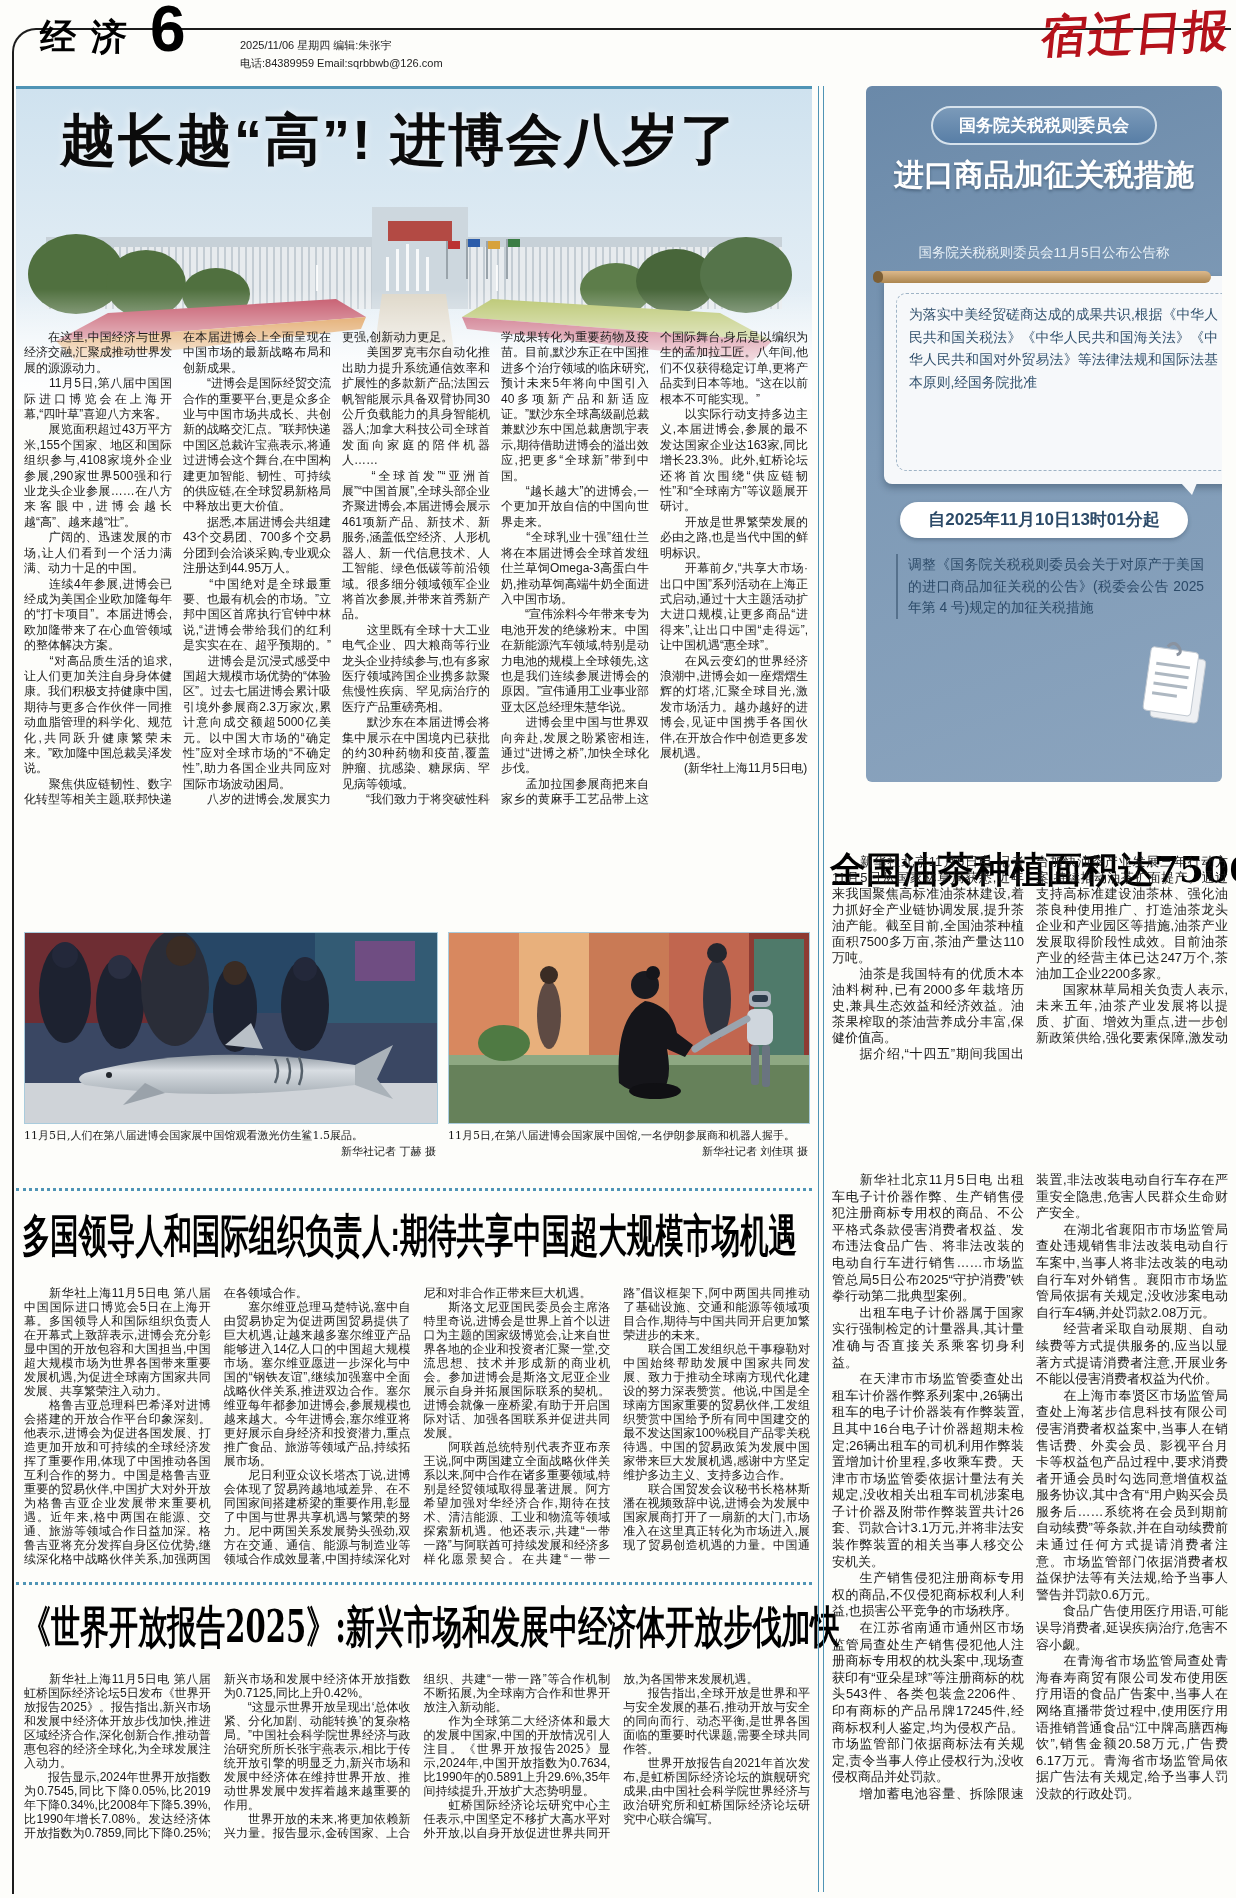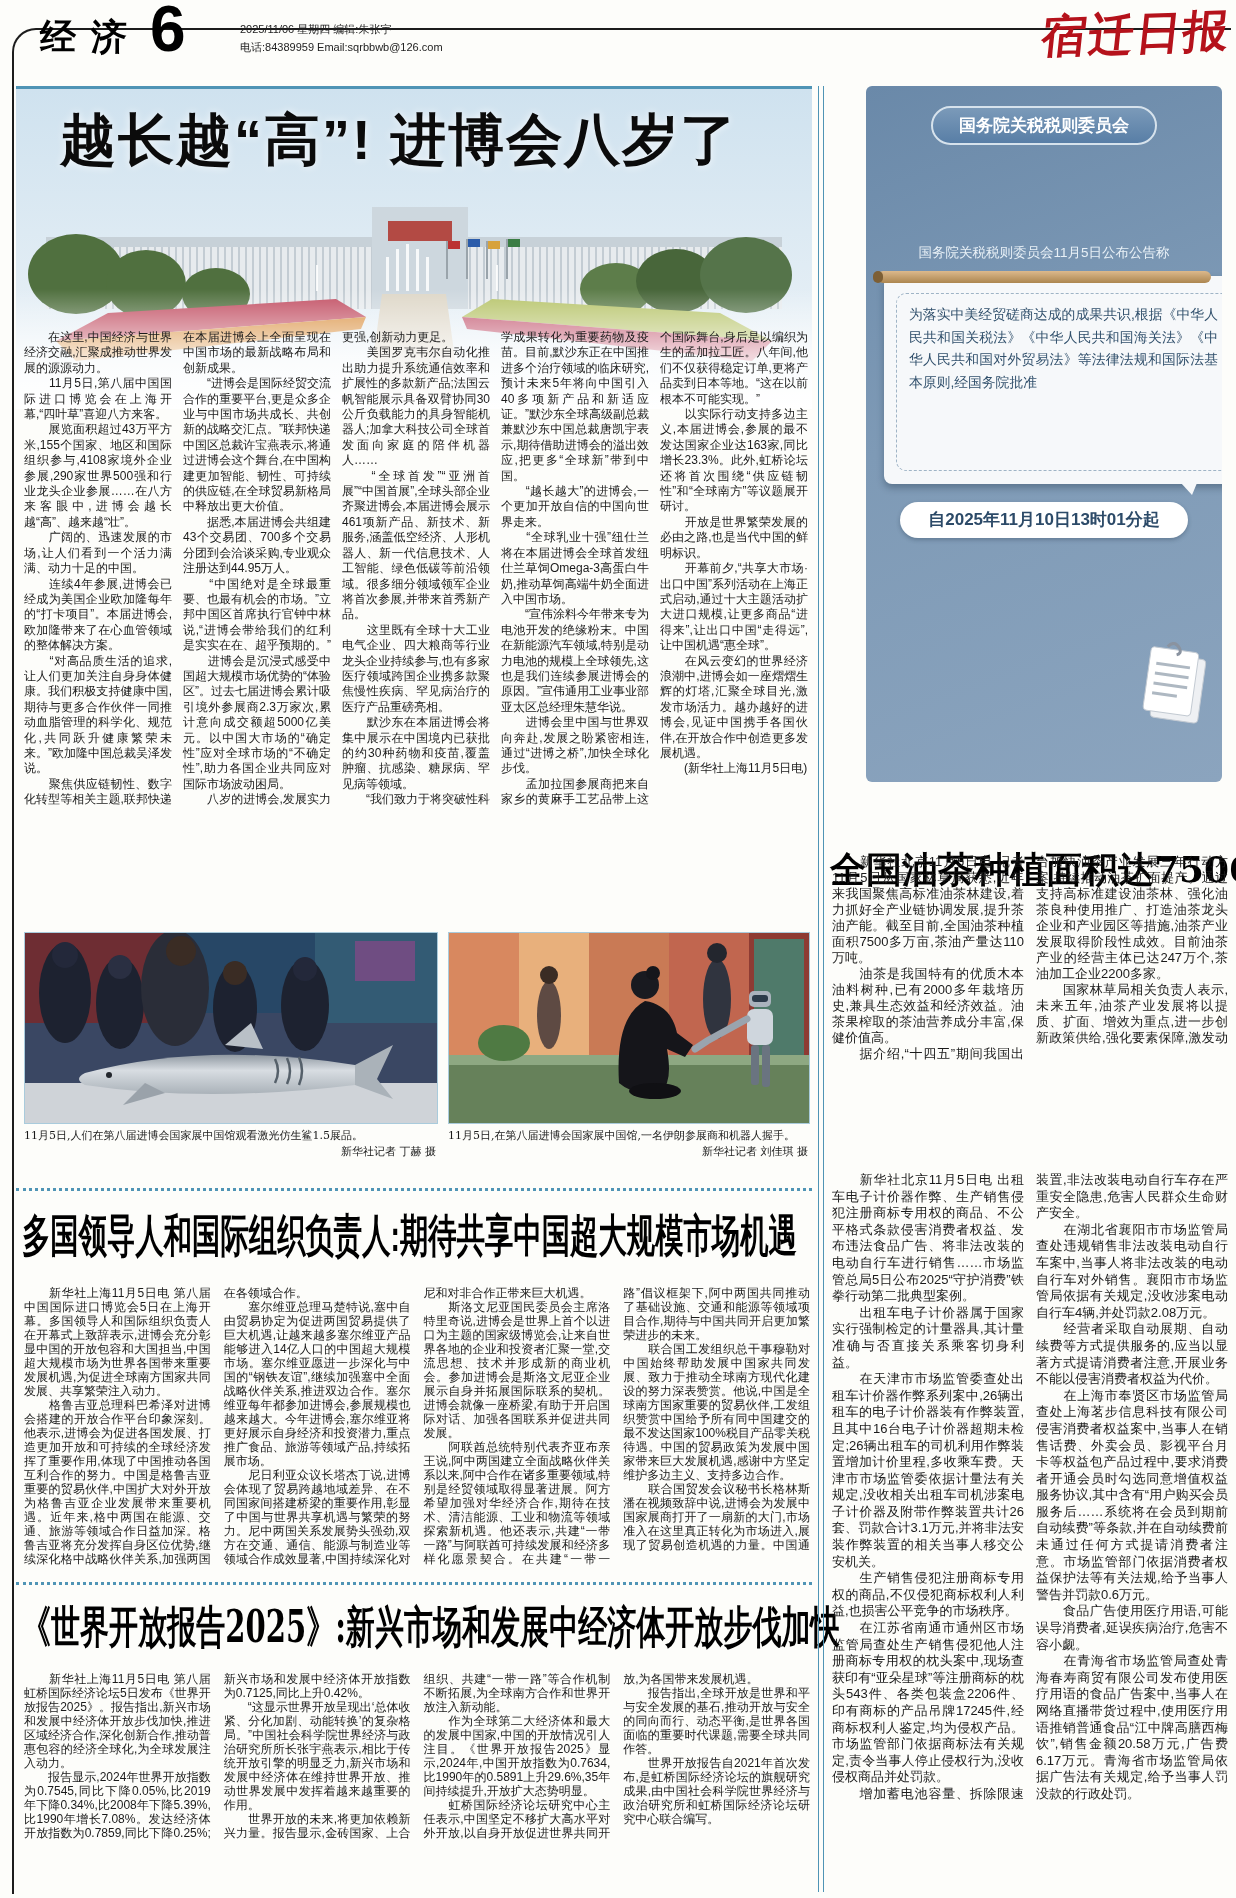--- a/index.html
+++ b/index.html
@@ -5,21 +5,21 @@
   html,body{margin:0;padding:0;}
   body{width:1236px;height:1898px;position:relative;background:#fdfdfa;
        font-family:"Liberation Sans",sans-serif;color:#111;overflow:hidden;}
   
   .frame{position:absolute;left:12px;top:28px;width:1217px;height:1864px;
          border-top:2px solid #1c1c1c;border-left:2px solid #1c1c1c;border-radius:24px 0 0 0;}
   
   .section-title{position:absolute;left:40px;top:13px;font-size:36px;font-weight:700;
          letter-spacing:15px;font-family:"DejaVu Serif",serif;color:#000;}
   .page-num{position:absolute;left:150px;top:-8px;font-size:64px;font-weight:700;color:#000;}
-  .meta{position:absolute;left:240px;top:20px;font-size:11px;color:#222;line-height:18px;}
+  .meta{position:absolute;left:240px;top:36px;font-size:11px;color:#222;line-height:18px;}
   .masthead{position:absolute;left:1042px;top:4px;font-size:45px;font-weight:900;color:#b5121b;
          font-family:"DejaVu Serif",serif;transform:skewX(-8deg) rotate(-2deg);letter-spacing:2px;}
   
   .hero{position:absolute;left:16px;top:86px;width:796px;height:320px;border-top:3px solid #4f94b5;overflow:hidden;}
   .hero svg{position:absolute;left:0;top:0;}
   .hero-headline{position:absolute;left:44px;top:14px;font-size:56px;font-weight:900;letter-spacing:2px;
          color:#0b0b0b;white-space:nowrap;text-shadow:0 0 9px rgba(255,255,255,.8);}
   
   .body-text{text-align:justify;white-space:pre-wrap;overflow:hidden;color:#1a1a1a;}
   .main-body{position:absolute;left:24px;top:330px;width:784px;height:598px;
@@ -292,30 +292,32 @@
 　　作为全球第二大经济体和最大的发展中国家,中国的开放情况引人注目。《世界开放报告2025》显示,2024年,中国开放指数为0.7634,比1990年的0.5891上升29.6%,35年间持续提升,开放扩大态势明显。
 　　虹桥国际经济论坛研究中心主任表示,中国坚定不移扩大高水平对外开放,以自身开放促进世界共同开放,为各国带来发展机遇。
 　　报告指出,全球开放是世界和平与安全发展的基石,推动开放与安全的同向而行、动态平衡,是世界各国面临的重要时代课题,需要全球共同作答。
 　　世界开放报告自2021年首次发布,是虹桥国际经济论坛的旗舰研究成果,由中国社会科学院世界经济与政治研究所和虹桥国际经济论坛研究中心联合编写。</div>
 
 <div class="col-rule"></div>
 
 <div class="tariff">
   <div class="t-org">国务院关税税则委员会</div>
   <div class="t-title">
+    <div>进口商品加征关税措施</div>
   </div>
   <div class="t-sub">国务院关税税则委员会11月5日公布公告称</div>
   <div class="t-scroll">
     <div class="t-scroll-bar"></div>
     <div class="t-scroll-cap cap-l"></div>
     <div class="t-scroll-cap cap-r"></div>
     <div class="t-legal">为落实中美经贸磋商达成的成果共识,根据《中华人民共和国关税法》《中华人民共和国海关法》《中华人民共和国对外贸易法》等法律法规和国际法基本原则,经国务院批准</div>
     <div class="t-tail"></div>
   </div>
   <div class="t-date">自2025年11月10日13时01分起</div>
+  <div class="t-adjust">调整《国务院关税税则委员会关于对原产于美国的进口商品加征关税的公告》(税委会公告 2025 年第 4 号)规定的加征关税措施</div>
   <div class="t-docs">
     <svg width="74" height="92" viewBox="0 0 74 92">
       <g transform="rotate(8 37 46)">
         <rect x="16" y="14" width="48" height="64" rx="4" fill="#eef0f3" stroke="#c3cad2"></rect>
         <rect x="8" y="8" width="48" height="64" rx="4" fill="#ffffff" stroke="#c3cad2"></rect>
         <g stroke="#aeb8c2" stroke-width="3">
           <line x1="15" y1="24" x2="49" y2="24"></line>
             <line x1="15" y1="34" x2="49" y2="34"></line>
           <line x1="15" y1="44" x2="49" y2="44"></line>
             <line x1="15" y1="54" x2="40" y2="54"></line>

